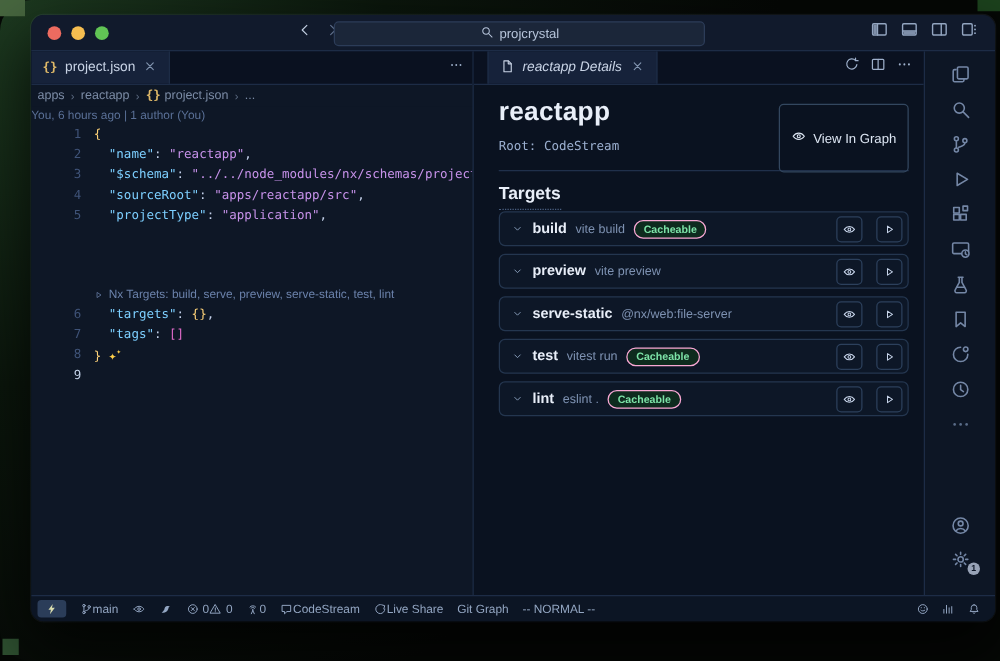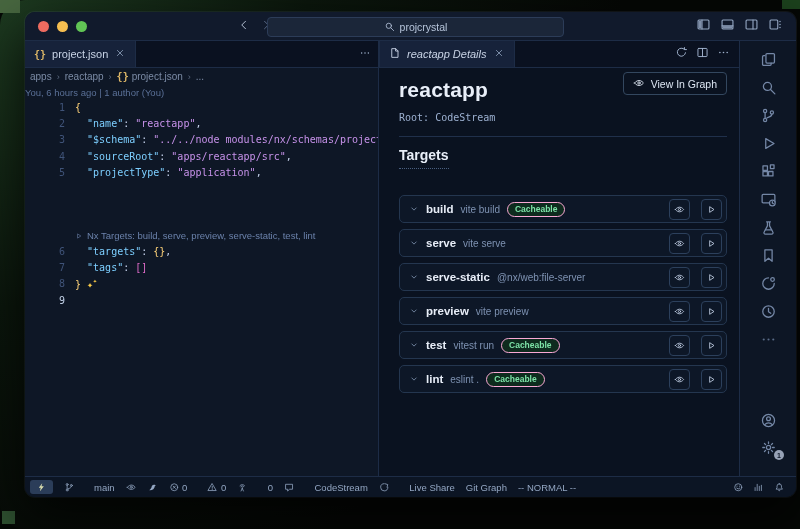--- a/index.html
+++ b/index.html
@@ -43,21 +43,21 @@
     background:#97a2b6;color:#0d1626;font-size:7px;font-weight:700;display:flex;align-items:center;justify-content:center;}
 
   
   .tabs{height:26px;flex:none;background:#0a1120;border-bottom:1px solid #1d2c46;display:flex;align-items:stretch;}
   .tab{display:flex;align-items:center;gap:6px;padding:0 9px;font-size:11px;color:#c9d4e6;
     background:#16223a;border-right:1px solid #1d2c46;}
   .tab .label{white-space:nowrap;}
   .tab.preview .label{font-style:italic;}
   .tab-close{color:#8396b1;display:flex;align-items:center;}
   .tabs .overflow{margin-left:auto;display:flex;align-items:center;padding-right:7px;color:#9fb1cc;}
-  .tabs.right-tabs .tab{border-left:1px solid #1d2c46;}
+  .tabs.right-tabs .tab{margin-left:11px;border-left:1px solid #1d2c46;}
   .group-actions{margin-left:auto;display:flex;align-items:center;gap:8px;padding-right:9px;color:#9fb1cc;}
 
   
   .breadcrumb{height:17px;flex:none;display:flex;align-items:center;gap:5px;padding-left:5px;
     font-size:10px;color:#7b8ba5;background:#0e1726;}
   .bc-sep{color:#5c6b82;font-size:9px;}
   .bc-item{display:flex;align-items:flex-end;gap:3px;}
   .code{flex:1;font-family:"DejaVu Sans Mono",monospace;font-size:10px;color:#c4d1ea;overflow:hidden;padding-top:1px;}
   .codelens{font-family:Liberation Sans, sans-serif;font-size:9.5px;line-height:13px;color:#5a7097;}
   .line{display:flex;height:16.4px;align-items:center;white-space:pre;}
@@ -70,44 +70,44 @@
   .tok.str{color:#c792ea;}
   .tok.fg{color:#c4d1ea;}
   .tok.gold{color:#ffd379;}
   .tok.pink{color:#de6bc8;}
   .tok.sparkle{color:#ffd04a;font-size:10px;}
   .tok.sparkle2{color:#ffd04a;font-size:6.5px;vertical-align:5px;}
 
   
   .panel{flex:1;padding:10px 12px 0 20px;position:relative;overflow:hidden;}
   .p-title{font-size:21px;font-weight:700;color:#e9eff9;letter-spacing:.2px;}
-  .vig-btn{position:absolute;right:12px;top:4px;display:flex;align-items:center;gap:6px;height:21px;
-    padding:0 9px;border:1px solid #33475f;border-radius:4px;color:#dce5f2;font-size:10.5px;background:transparent;}
+  .vig-btn{position:absolute;right:12px;top:15px;display:flex;align-items:center;gap:6px;height:21px;
+    padding:16px 9px;border:1px solid #33475f;border-radius:4px;color:#dce5f2;font-size:10.5px;background:transparent;}
   .meta{margin-top:9px;font-family:"DejaVu Sans Mono",monospace;font-size:10px;line-height:14px;color:#9cb0d0;}
   .sep{border:0;border-top:1px solid #20304b;margin:11px 0 9px;}
   .t-head{display:inline-block;font-size:14px;font-weight:700;color:#e9eff9;
     border-bottom:1px dotted #4a5f80;padding-bottom:5px;}
-  .t-list{margin-top:26px;display:flex;flex-direction:column;gap:6px;}
+  .t-list{margin-top:1px;display:flex;flex-direction:column;gap:6px;}
   .t-row{height:26px;display:flex;align-items:center;gap:7px;padding:0 4px 0 9px;
     border:1px solid #24364f;border-radius:5px;background:#0d1727;}
   .t-chev{color:#8ba0bd;display:flex;}
   .t-name{font-size:11.5px;font-weight:700;color:#e8eef8;}
   .t-cmd{font-size:10px;color:#7e92b2;white-space:nowrap;}
   .badge{font-size:8.5px;font-weight:700;color:#7de3a7;background:#0e2b1e;border:1px solid #f9a8d4;
     border-radius:9px;padding:1.5px 7px;}
   .t-sp{flex:1;}
   .t-btn{width:19px;height:19px;flex:none;border:1px solid #2c405c;border-radius:4px;margin-left:4px;
     display:flex;align-items:center;justify-content:center;color:#c7d4ea;background:transparent;}
 
   
   .statusbar{height:20px;flex:none;background:#0c1524;border-top:1px solid #1d2c46;
     display:flex;align-items:center;padding:0 12px 0 5px;font-size:9.5px;color:#93a6c2;}
   .sb-left{display:flex;align-items:center;gap:11px;flex:1;min-width:0;}
   .sb-right{display:flex;align-items:center;gap:10px;}
-  .sb-item{display:flex;align-items:center;gap:20px;white-space:nowrap;}
+  .sb-item{display:flex;align-items:center;gap:0;white-space:nowrap;}
   .sb-item.boxed{background:#2b3d59;border-radius:3px;padding:2px 6px;color:#d8dcaf;}
   .sb-part{display:flex;align-items:center;gap:3px;}
   .icon{display:inline-flex;align-items:center;justify-content:center;line-height:0;}
   .icon.braces{color:#deb868;font-weight:700;font-size:10px;font-family:"DejaVu Sans Mono",monospace;line-height:1;}
 </style>
 </head>
 <body>
 
 <div class="desktop">
   <div class="patch tl"></div>
@@ -328,22 +328,22 @@
                 </span>
               </div>
               <div class="t-row">
                 <span class="t-chev">
                   <span class="icon">
                     <svg viewBox="0 0 16 16" width="10" height="10" fill="none" stroke="currentColor" stroke-width="1.2" stroke-linecap="round" stroke-linejoin="round">
                       <path d="M4.5 6.3L8 9.8l3.5-3.5"></path>
                     </svg>
                   </span>
                 </span>
-                <span class="t-name">serve</span>
-                <span class="t-cmd">vite serve</span>
+                <span class="t-name">preview</span>
+                <span class="t-cmd">vite preview</span>
                 <span class="t-sp"></span>
                 <span class="t-btn">
                   <span class="icon">
                     <svg viewBox="0 0 16 16" width="11" height="11" fill="none" stroke="currentColor" stroke-width="1.2" stroke-linecap="round" stroke-linejoin="round">
                       <path d="M2 8s2.4-3.4 6-3.4S14 8 14 8s-2.4 3.4-6 3.4S2 8 2 8z"></path>
                       <circle cx="8" cy="8" r="1.6"></circle>
                     </svg>
                   </span>
                 </span>
                 <span class="t-btn">
@@ -357,47 +357,20 @@
               <div class="t-row">
                 <span class="t-chev">
                   <span class="icon">
                     <svg viewBox="0 0 16 16" width="10" height="10" fill="none" stroke="currentColor" stroke-width="1.2" stroke-linecap="round" stroke-linejoin="round">
                       <path d="M4.5 6.3L8 9.8l3.5-3.5"></path>
                     </svg>
                   </span>
                 </span>
                 <span class="t-name">serve-static</span>
                 <span class="t-cmd">@nx/web:file-server</span>
-                <span class="t-sp"></span>
-                <span class="t-btn">
-                  <span class="icon">
-                    <svg viewBox="0 0 16 16" width="11" height="11" fill="none" stroke="currentColor" stroke-width="1.2" stroke-linecap="round" stroke-linejoin="round">
-                      <path d="M2 8s2.4-3.4 6-3.4S14 8 14 8s-2.4 3.4-6 3.4S2 8 2 8z"></path>
-                      <circle cx="8" cy="8" r="1.6"></circle>
-                    </svg>
-                  </span>
-                </span>
-                <span class="t-btn">
-                  <span class="icon">
-                    <svg viewBox="0 0 16 16" width="11" height="11" fill="none" stroke="currentColor" stroke-width="1.2" stroke-linecap="round" stroke-linejoin="round">
-                      <path d="M5.8 4.2l5.8 3.8-5.8 3.8z"></path>
-                    </svg>
-                  </span>
-                </span>
-              </div>
-              <div class="t-row">
-                <span class="t-chev">
-                  <span class="icon">
-                    <svg viewBox="0 0 16 16" width="10" height="10" fill="none" stroke="currentColor" stroke-width="1.2" stroke-linecap="round" stroke-linejoin="round">
-                      <path d="M4.5 6.3L8 9.8l3.5-3.5"></path>
-                    </svg>
-                  </span>
-                </span>
-                <span class="t-name">preview</span>
-                <span class="t-cmd">vite preview</span>
                 <span class="t-sp"></span>
                 <span class="t-btn">
                   <span class="icon">
                     <svg viewBox="0 0 16 16" width="11" height="11" fill="none" stroke="currentColor" stroke-width="1.2" stroke-linecap="round" stroke-linejoin="round">
                       <path d="M2 8s2.4-3.4 6-3.4S14 8 14 8s-2.4 3.4-6 3.4S2 8 2 8z"></path>
                       <circle cx="8" cy="8" r="1.6"></circle>
                     </svg>
                   </span>
                 </span>
                 <span class="t-btn">

